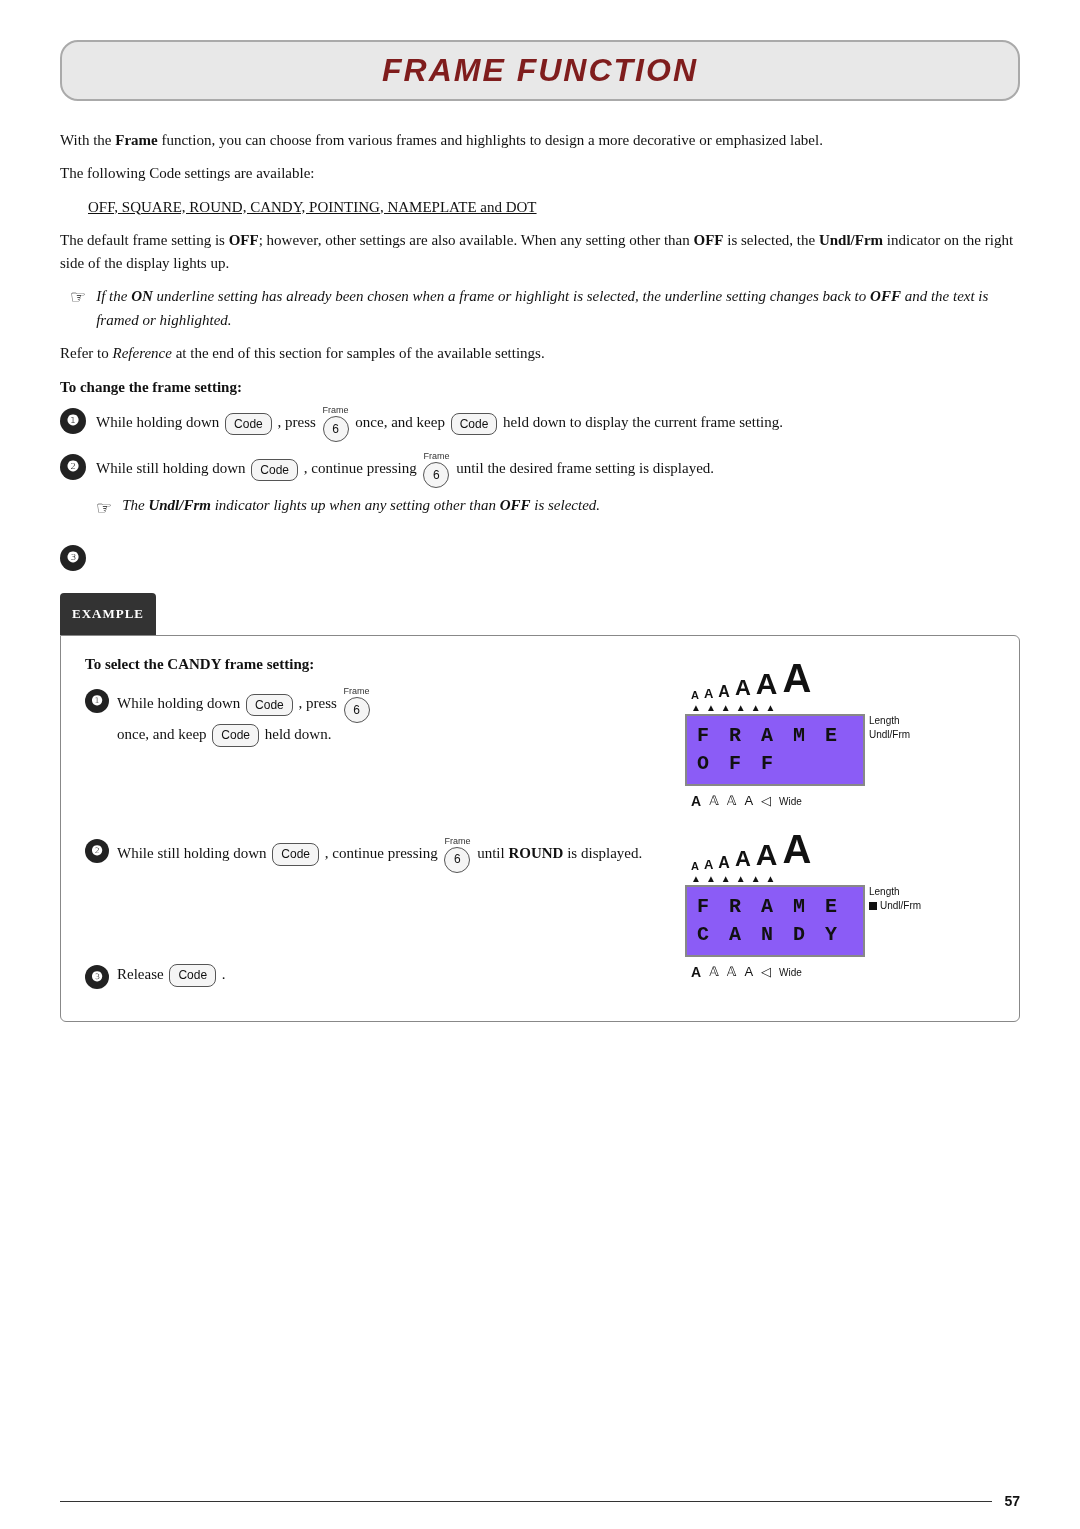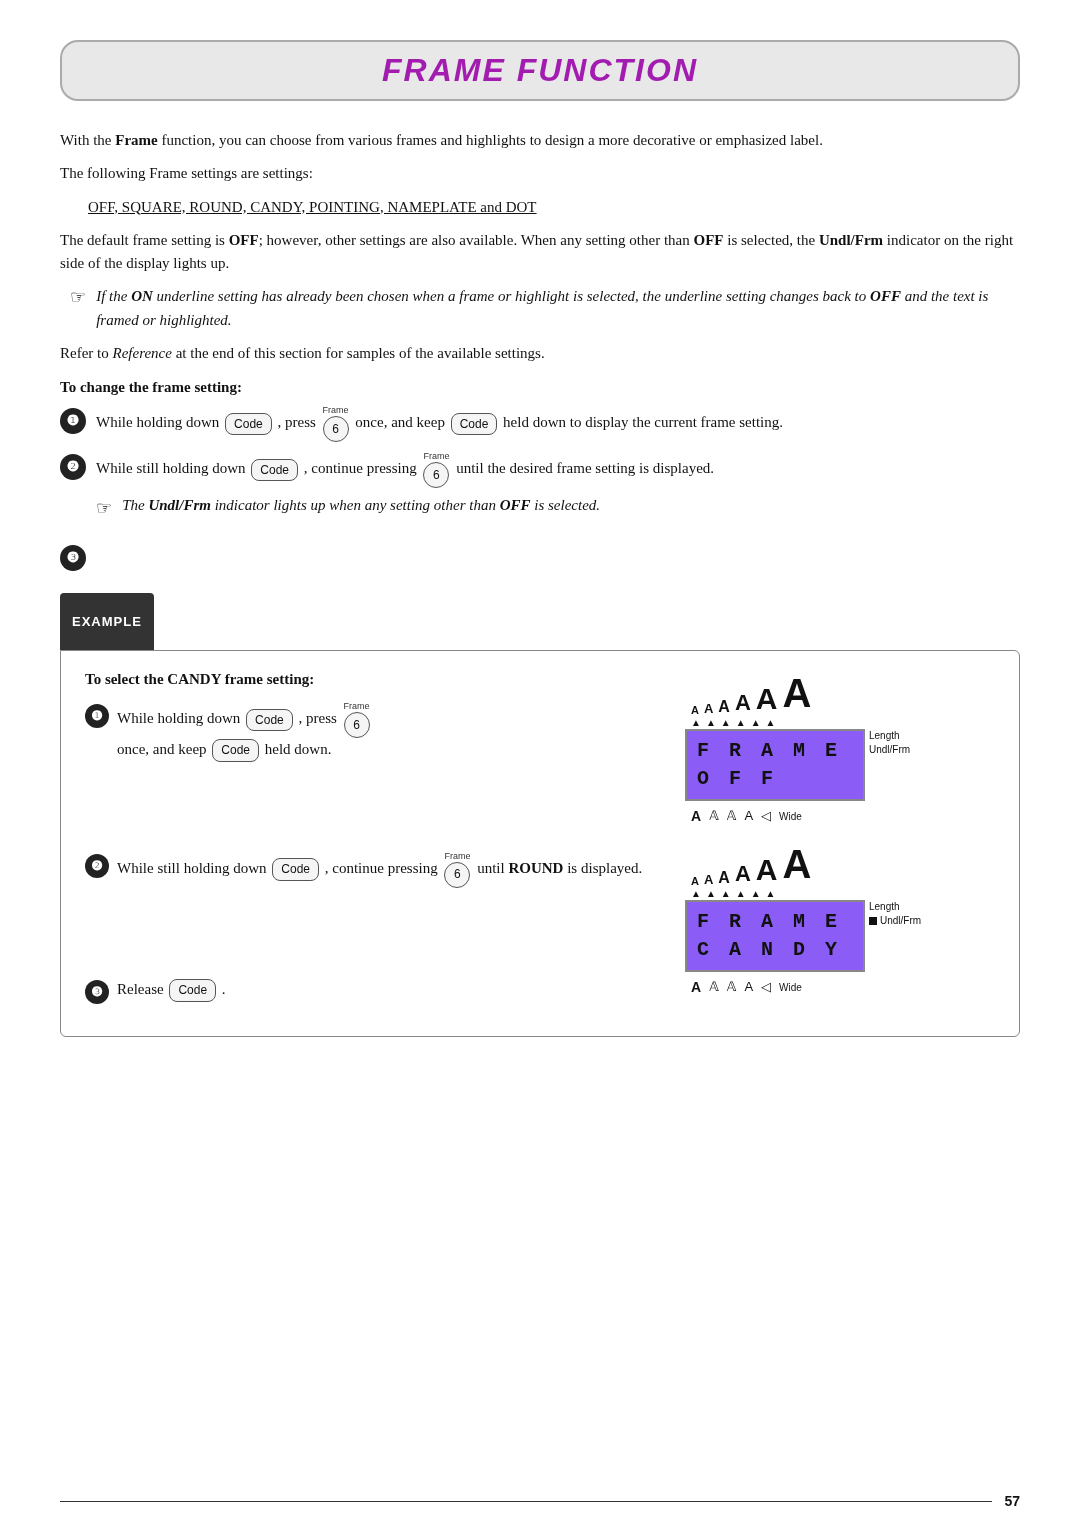--- a/index.html
+++ b/index.html
@@ -22,21 +22,21 @@
       text-align: center;
       padding: 10px 0;
       margin-bottom: 28px;
     }
     .page-title {
       font-family: Arial, sans-serif;
       font-size: 32px;
       font-weight: bold;
       font-style: italic;
       letter-spacing: 2px;
-      color: #a21caf;
+      color: #7f1d1d;
       margin-top: 8px;
     }
 
     
     .body-text {
       margin-bottom: 10px;
       line-height: 1.55;
     }
     .indent {
       margin-left: 28px;
@@ -137,24 +137,24 @@
       font-weight: bold;
       margin-bottom: 8px;
       margin-top: 14px;
     }
 
     
     .example-label {
       display: inline-block;
       background: #333;
       color: #fff;
-      font-family: Liberation Sans, sans-serif;
+      font-family: Liberation Serif, serif;
       font-size: 13px;
       font-weight: bold;
-      padding: 21px 12px;
+      padding: 13px 12px;
       border-radius: 4px 4px 0 0;
       margin-bottom: 0;
       letter-spacing: 1px;
     }
     .example-box {
       border: 1.5px solid #888;
       border-radius: 0 6px 6px 6px;
       padding: 20px 24px;
       margin-top: 0;
       background: #fff;
@@ -274,21 +274,21 @@
 
 <div class="page-title-box">
   <span class="page-title">FRAME FUNCTION</span>
 </div>
 
 <p class="body-text">
   With the <strong>Frame</strong> function, you can choose from various frames and highlights to design a more decorative or emphasized label.
 </p>
 
 <p class="body-text">
-  The following Frame settings are settings:
+  The following Code settings are available:
 </p>
 <p class="body-text indent">
   OFF, SQUARE, ROUND, CANDY, POINTING, NAMEPLATE and DOT
 </p>
 
 <p class="body-text">
   The default frame setting is <strong>OFF</strong>; however, other settings are also available. When any setting other than <strong>OFF</strong> is selected, the <strong>Undl/Frm</strong> indicator on the right side of the display lights up.
 </p>
 
 <div class="note-block">

